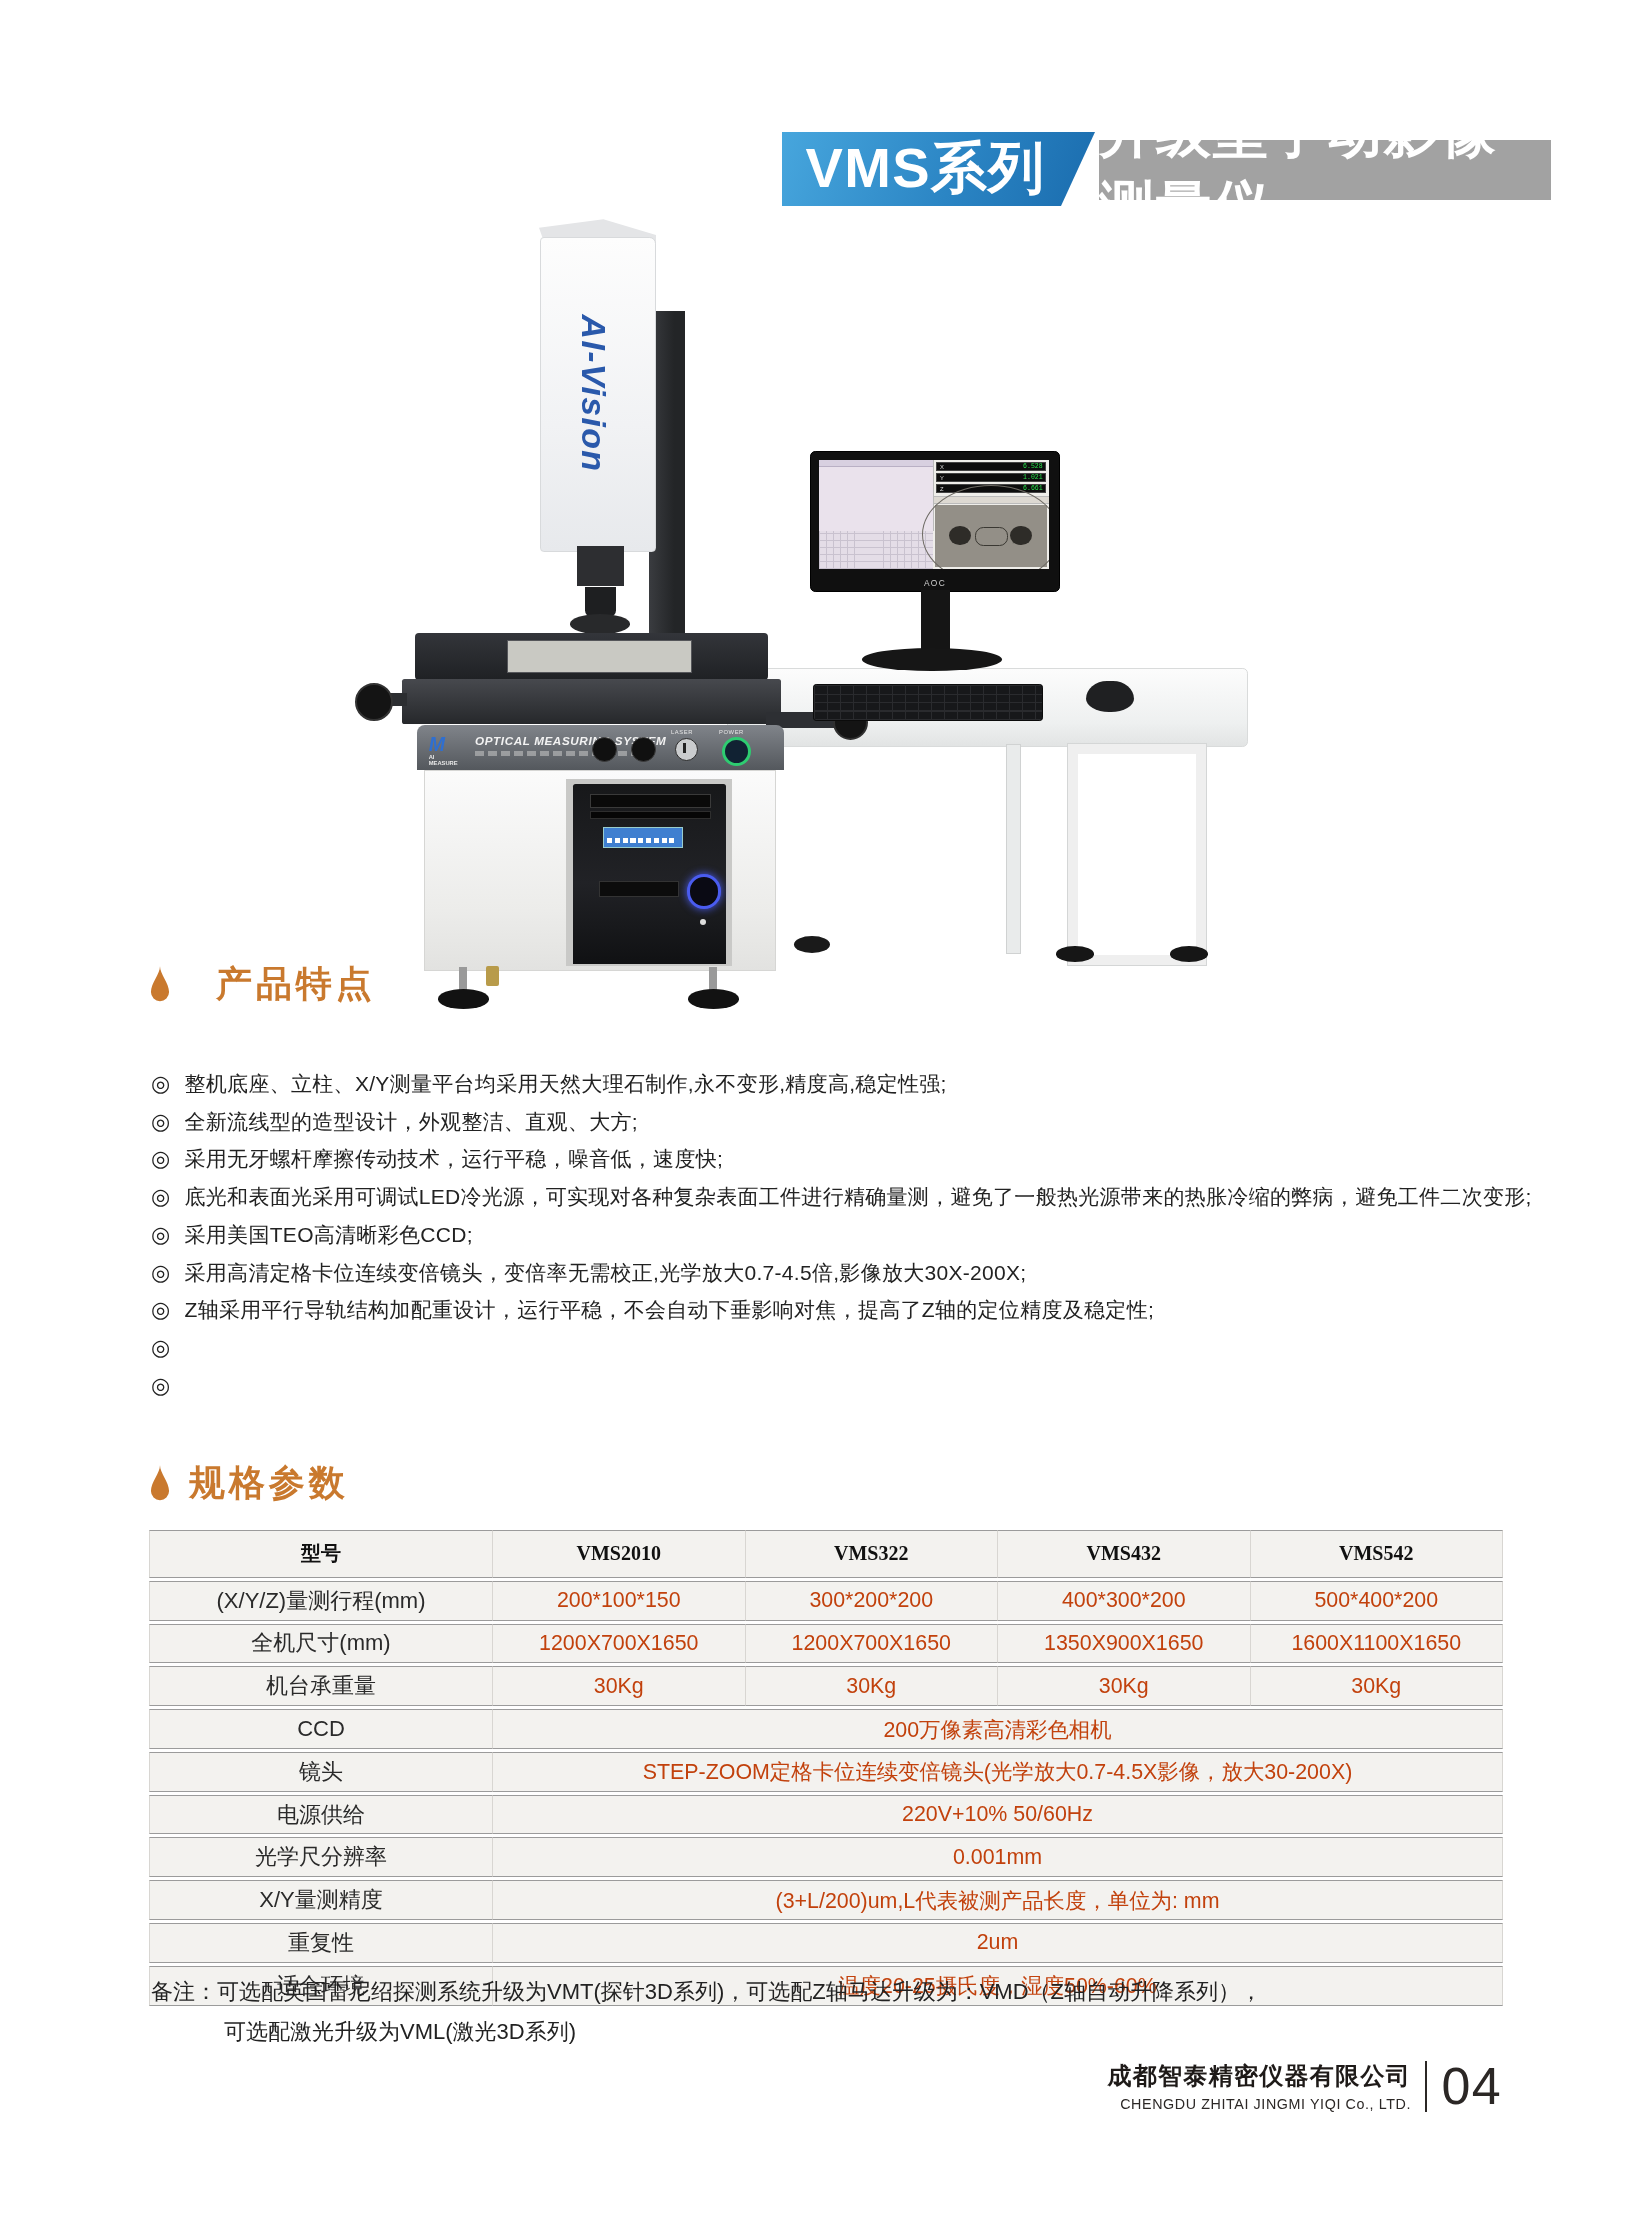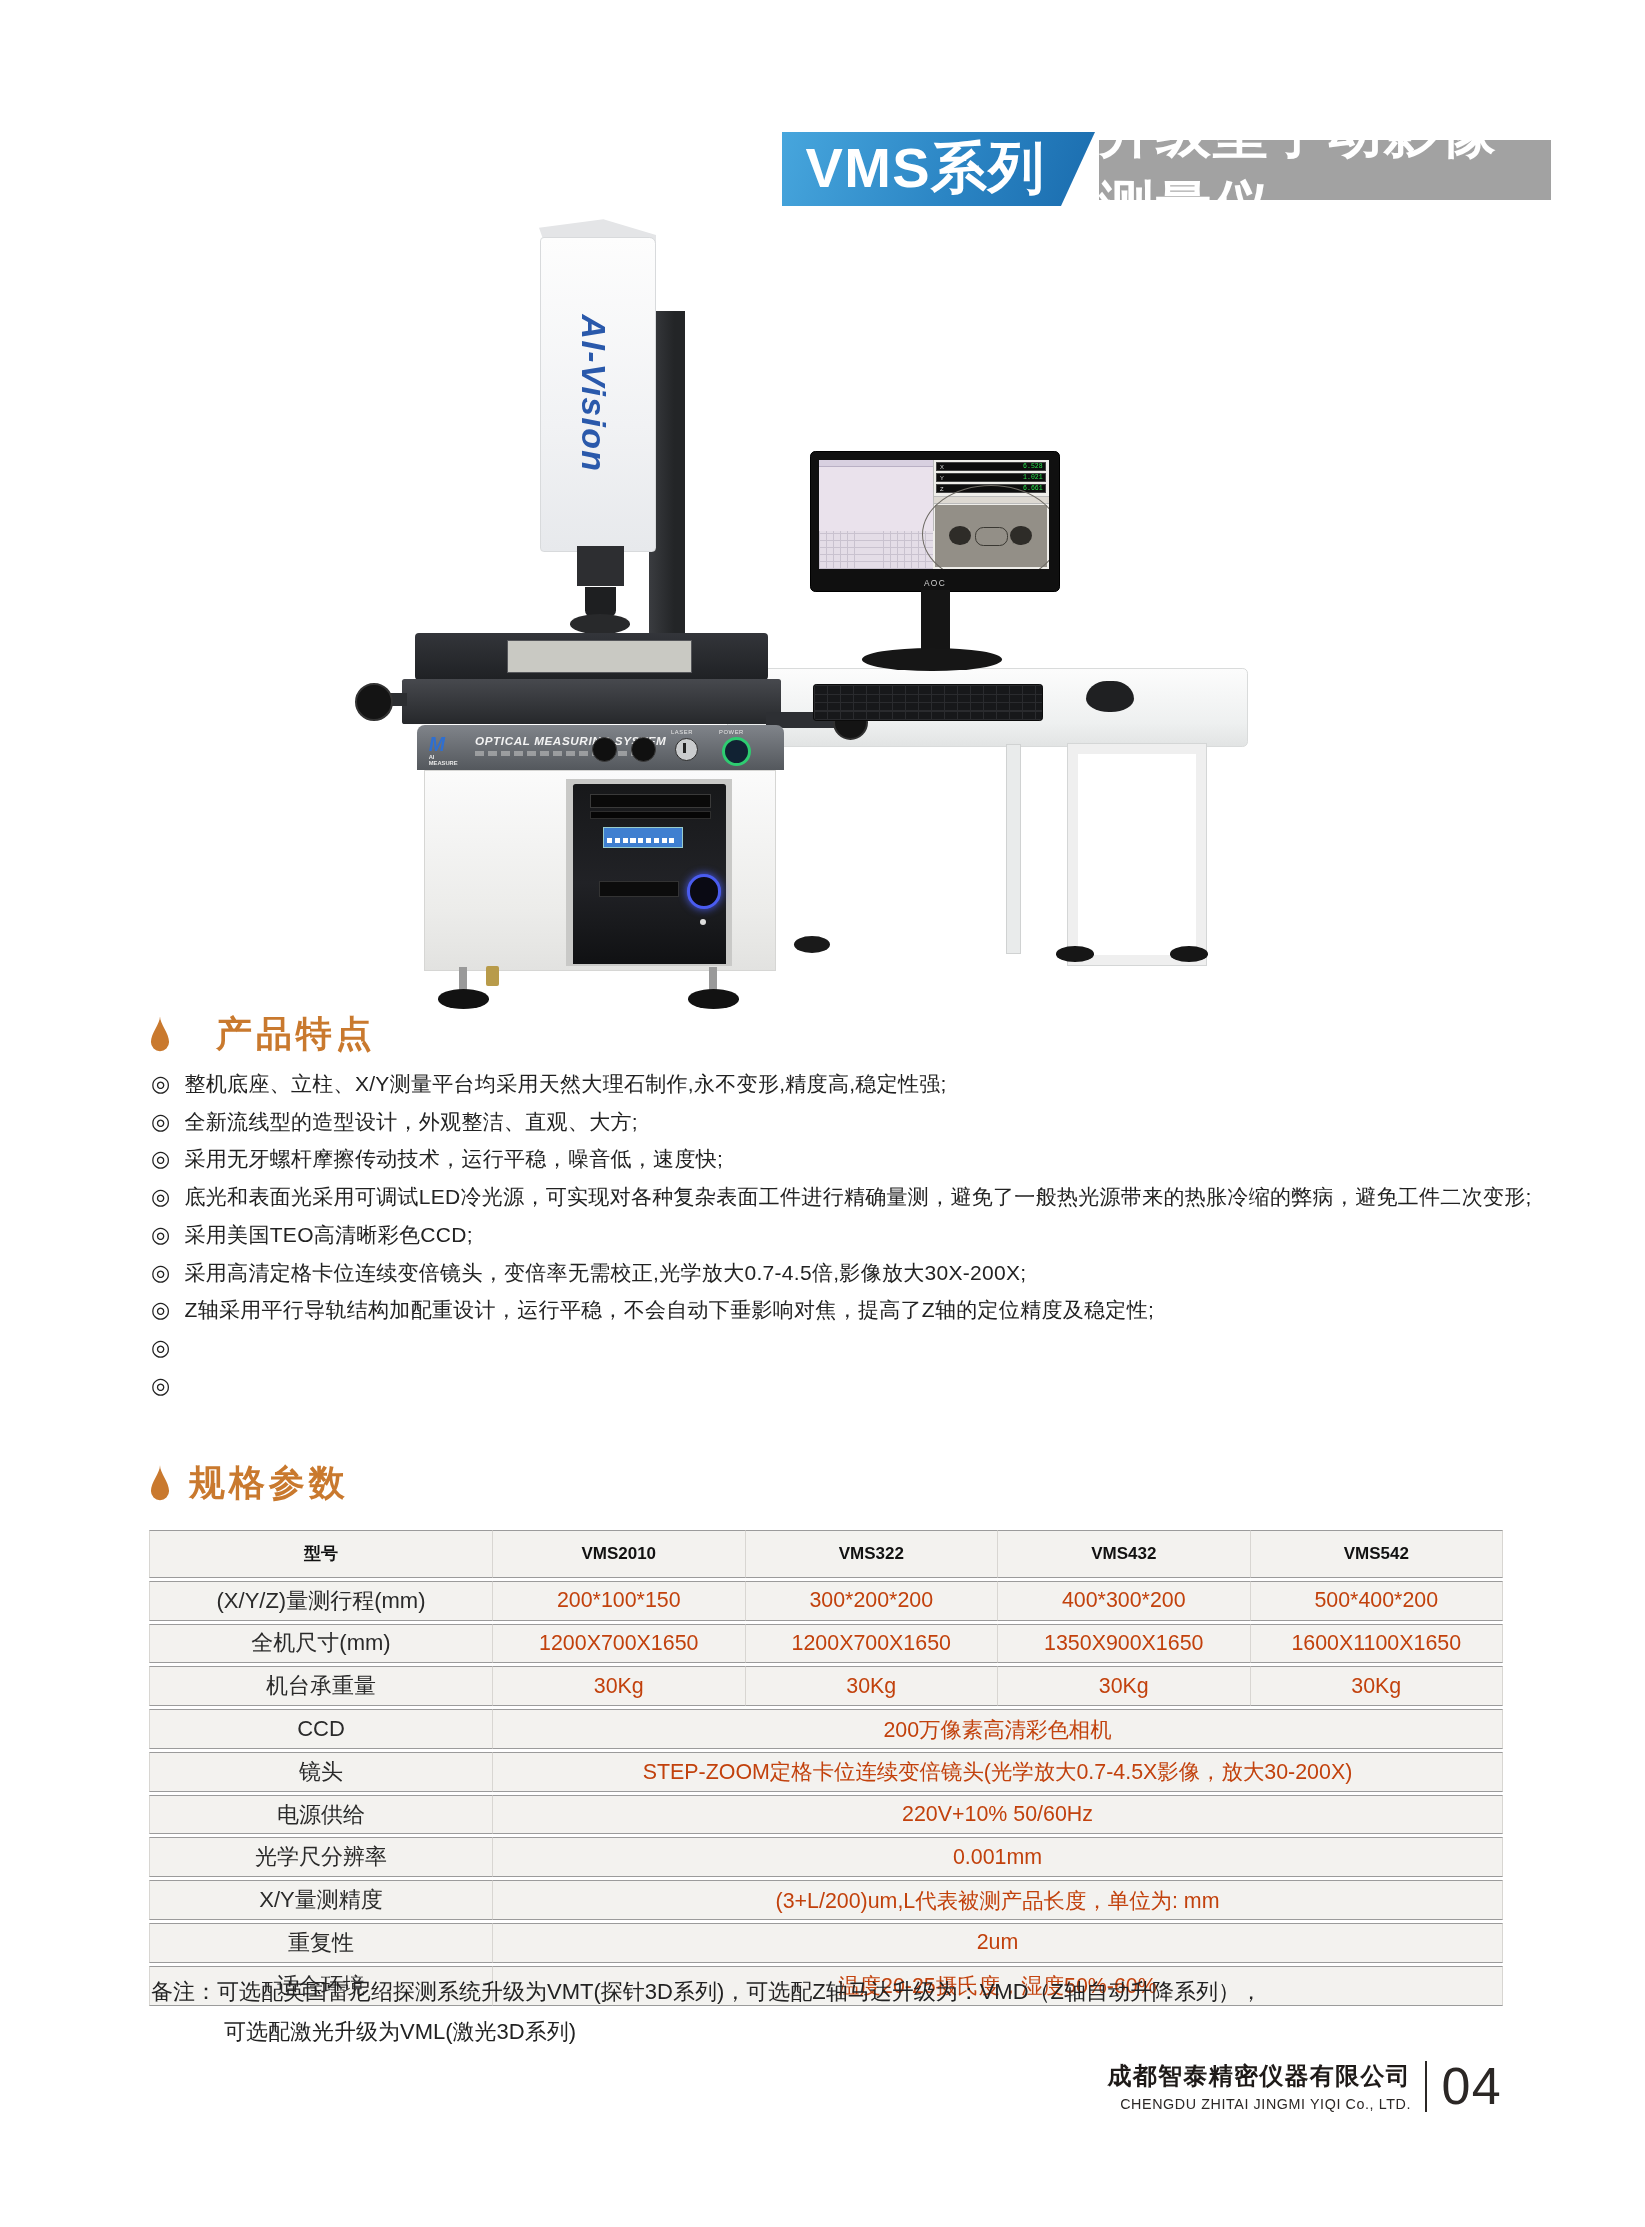--- a/index.html
+++ b/index.html
@@ -116,21 +116,21 @@
   .drop-icon{width:22px;height:38px;}
 
   .features-list{position:absolute;left:151px;top:1072px;width:1447px;}
   .feature-row{display:flex;align-items:flex-start;gap:14.3px;margin-bottom:14.3px;}
   .feature-row .bullet{font-size:22px;line-height:23.4px;color:#222;}
   .feature-row .ftext{font-size:21px;line-height:23.4px;color:#222;letter-spacing:0.3px;}
 
   
   .spec-table{position:absolute;left:149px;top:1527px;width:1354px;border-collapse:separate;border-spacing:0 3.9px;table-layout:fixed;}
   .spec-table th,.spec-table td{background:#f3f2ef;border-top:1.3px solid #9b9b9b;border-bottom:1.3px solid #9b9b9b;text-align:center;vertical-align:middle;padding:3.9px 6.5px;}
-  .spec-table th{font-size:17px;font-weight:bold;color:#111;height:38px;}
+  .spec-table th{font-size:20px;font-weight:bold;color:#111;height:38px;font-family:Liberation Serif, serif;}
   .spec-table td{font-size:21.4px;color:#c2410c;height:30px;}
   .spec-table td.rlabel{font-size:22px;color:#2a2a2a;}
   .spec-table .vline{border-right:1.3px solid #d8d6d2;}
   .spec-table .lfirst{border-left:1.3px solid #d8d6d2;}
   .spec-table .lend{border-right:1.3px solid #d8d6d2;}
 
   .spec-note{position:absolute;left:151px;top:1972px;width:1428px;font-size:22px;line-height:40px;color:#222;}
   .spec-note .note-line2{margin-left:73px;}
 
   
@@ -244,21 +244,21 @@
         </div>
       </div>
       <div class="mon-brand">AOC</div>
     </div>
     <div class="mon-neck"></div>
     <div class="mon-base"></div>
     <div class="keyboard"></div>
     <div class="mouse"></div>
   </div>
 
-  <div class="section-head" style="left:149px;top:1010px;gap:45px;">
+  <div class="section-head" style="left:149px;top:960px;gap:45px;">
     <svg class="drop-icon" viewBox="0 0 34 58">
       <path d="M17 0 C17 12 3 26 3 40 a14 14 0 0 0 28 0 C31 26 17 12 17 0 Z" fill="#c9792e"></path>
     </svg>
     <span class="title">产品特点</span>
   </div>
   <div class="features-list">
       <div class="feature-row">
         <span class="bullet">◎</span>
         <span class="ftext">整机底座、立柱、X/Y测量平台均采用天然大理石制作,永不变形,精度高,稳定性强;</span>
       </div>

